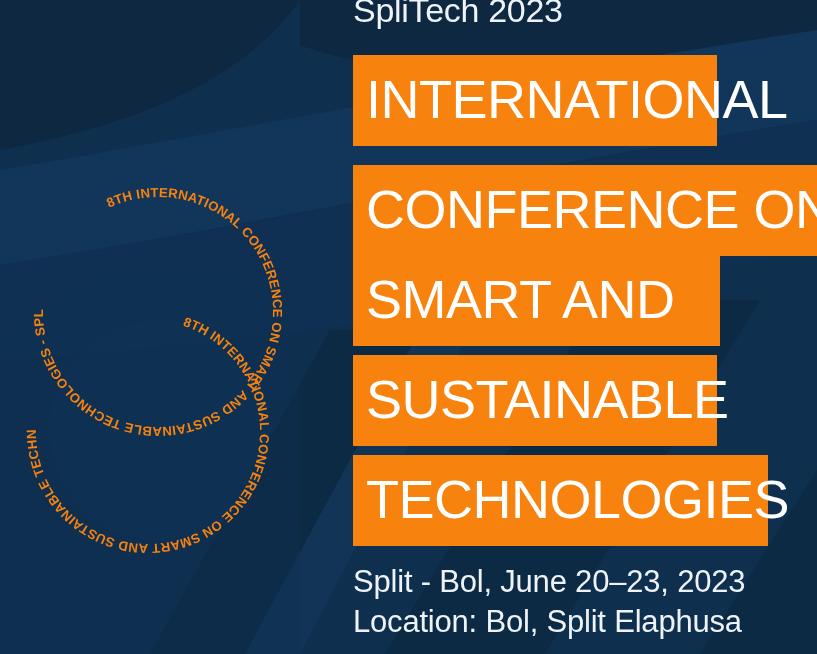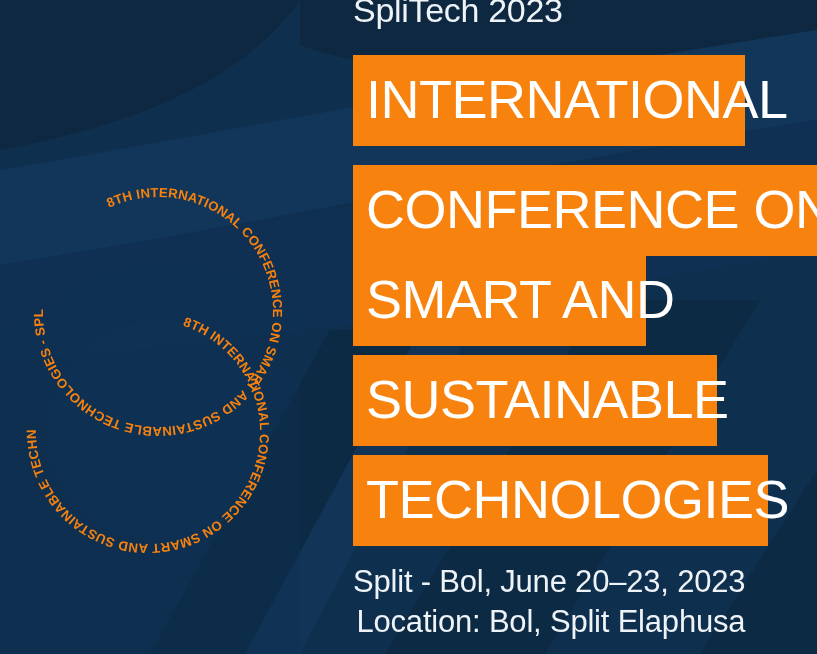--- a/index.html
+++ b/index.html
@@ -82,38 +82,38 @@
     color: #ffffff;
     font-size: 54px;
     font-weight: 400;
     letter-spacing: -0.5px;
     line-height: 1;
     white-space: nowrap;
     padding-left: 13px;
     margin-top: -3px;
   }
 
-  #bar-0 { top: 55px;  width: 392px; }
+  #bar-0 { top: 55px;  width: 364px; }
   #bar-1 { top: 165px; width: 464px; }
-  #bar-2 { top: 255px; width: 293px; }
+  #bar-2 { top: 255px; width: 367px; }
   #bar-3 { top: 355px; width: 364px; }
   #bar-4 { top: 455px; width: 415px; }
 
   #footer {
     position: absolute;
     left: 0;
     top: 562px;
     color: #eef3f8;
     font-size: 31px;
     font-weight: 400;
     line-height: 1.28;
     letter-spacing: -0.2px;
     white-space: nowrap;
   }
-  #footer .footer-line { display: block; text-align: right; }
+  #footer .footer-line { display: block; }
 </style>
 </head>
 <body>
 
 <div id="poster">
 
   <div class="bg-layer">
     <svg class="bg-svg" viewBox="0 0 817 654" xmlns="http://www.w3.org/2000/svg">
       <rect x="0" y="0" width="817" height="654" fill="#0f2f4e"></rect>
 

